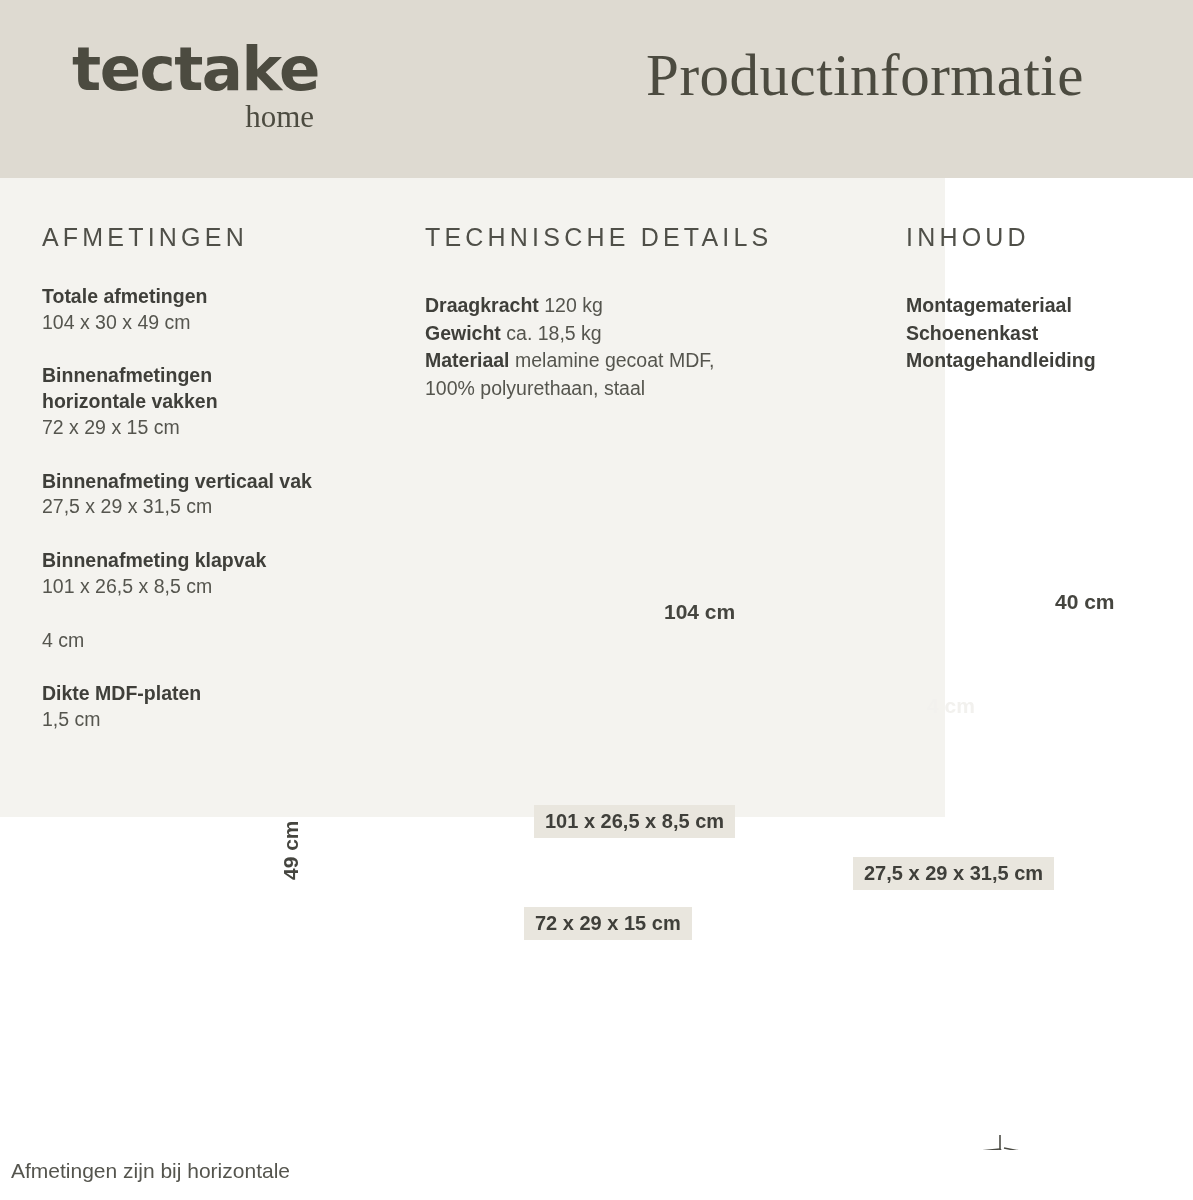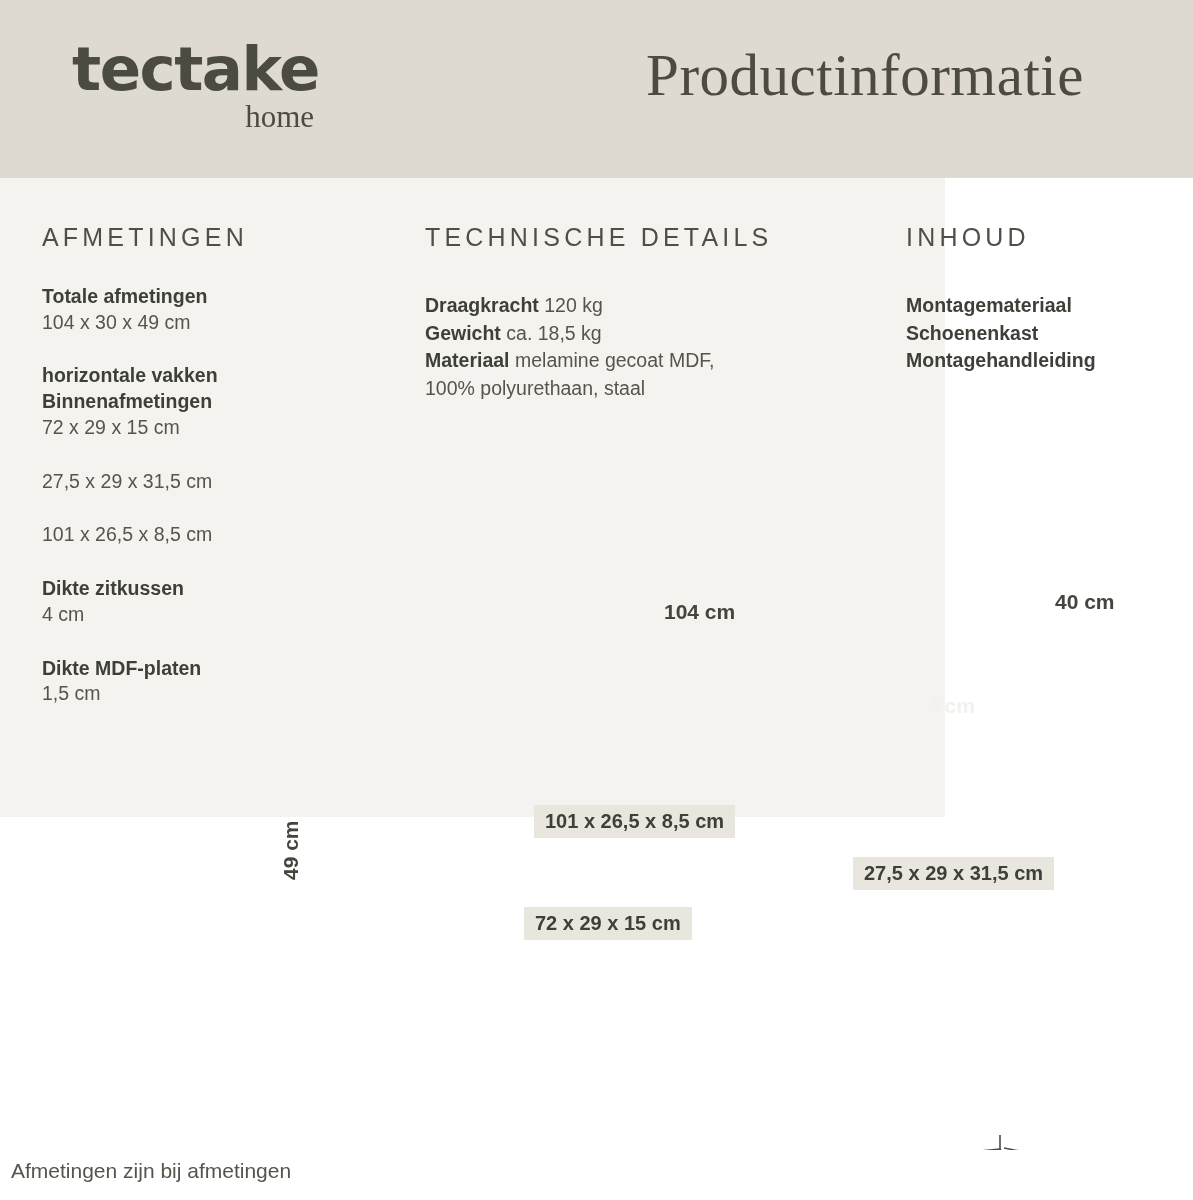--- a/index.html
+++ b/index.html
@@ -206,35 +206,36 @@
 
     <div id="col-afmetingen">
       <div class="col-head">AFMETINGEN</div>
 
       <div class="spec-group">
         <div class="spec-label">Totale afmetingen</div>
         <div class="spec-value">104 x 30 x 49 cm</div>
       </div>
 
       <div class="spec-group">
+        <div class="spec-label">Binnenafmetingen</div>
         <div class="spec-label">horizontale vakken</div>
-        <div class="spec-label">Binnenafmetingen</div>
         <div class="spec-value">72 x 29 x 15 cm</div>
       </div>
 
       <div class="spec-group">
+        <div class="spec-label">Binnenafmeting verticaal vak</div>
         <div class="spec-value">27,5 x 29 x 31,5 cm</div>
       </div>
 
       <div class="spec-group">
+        <div class="spec-label">Binnenafmeting klapvak</div>
         <div class="spec-value">101 x 26,5 x 8,5 cm</div>
       </div>
 
       <div class="spec-group">
-        <div class="spec-label">Dikte zitkussen</div>
         <div class="spec-value">4 cm</div>
       </div>
 
       <div class="spec-group">
         <div class="spec-label">Dikte MDF-platen</div>
         <div class="spec-value">1,5 cm</div>
       </div>
     </div>
 
     <div id="col-technisch">
@@ -434,15 +435,15 @@
 
   <div class="dim-text" id="dim-104">104 cm</div>
   <div class="dim-text" id="dim-30">40 cm</div>
   <div id="dim-4">4 cm</div>
   <div id="dim-49">49 cm</div>
 
   <div class="callout" id="callout-klapvak">101 x 26,5 x 8,5 cm</div>
   <div class="callout" id="callout-verticaal">27,5 x 29 x 31,5 cm</div>
   <div class="callout" id="callout-horizontaal">72 x 29 x 15 cm</div>
 
-  <div id="footer-note">Afmetingen zijn bij afmetingen</div>
+  <div id="footer-note">Afmetingen zijn bij horizontale</div>
 
 </div>
 
 </body></html>

